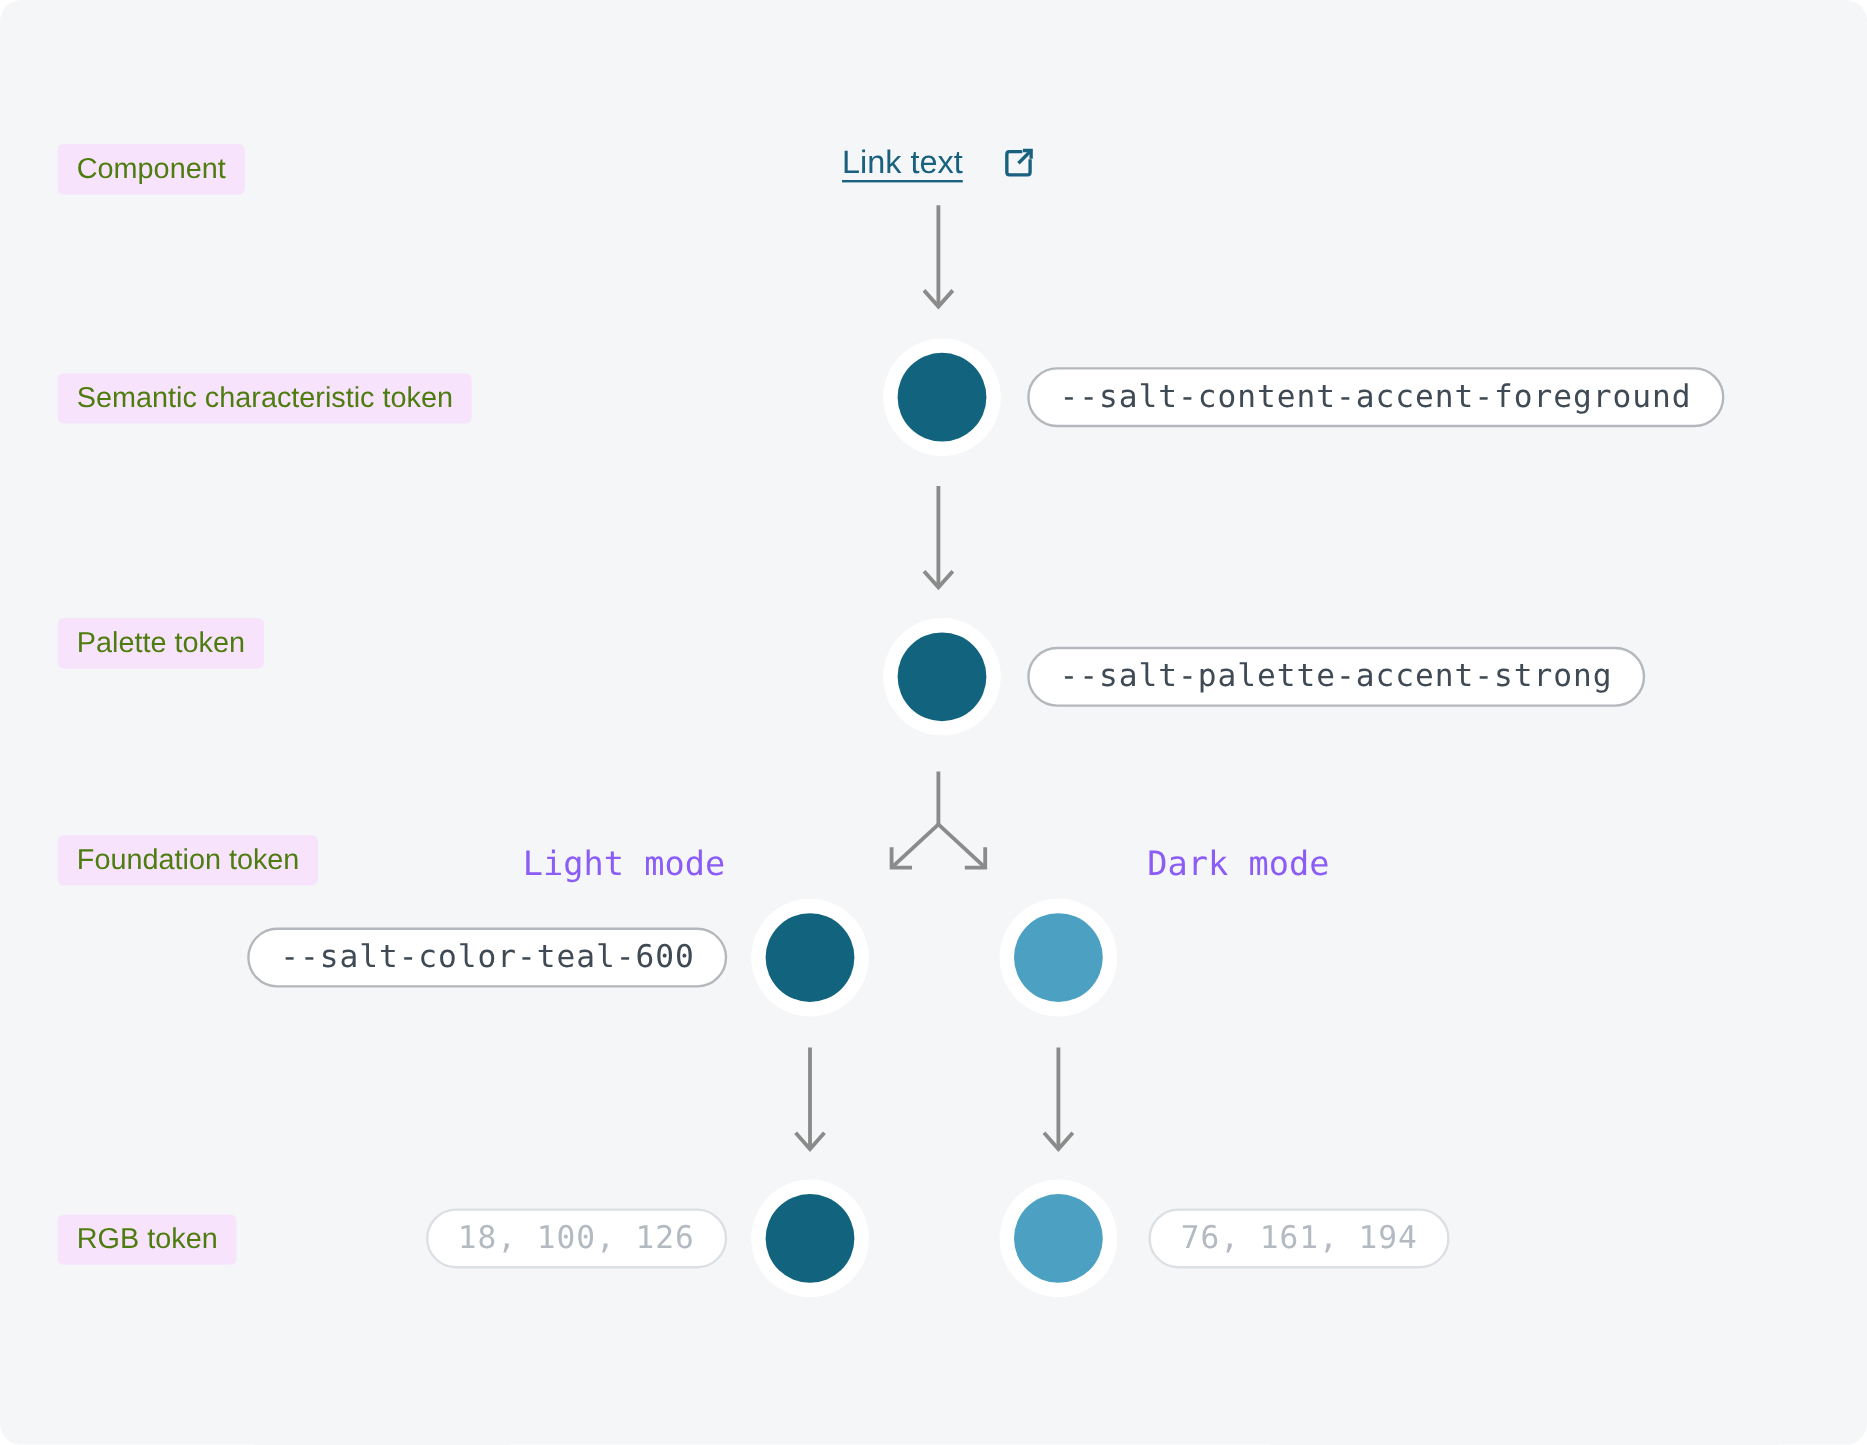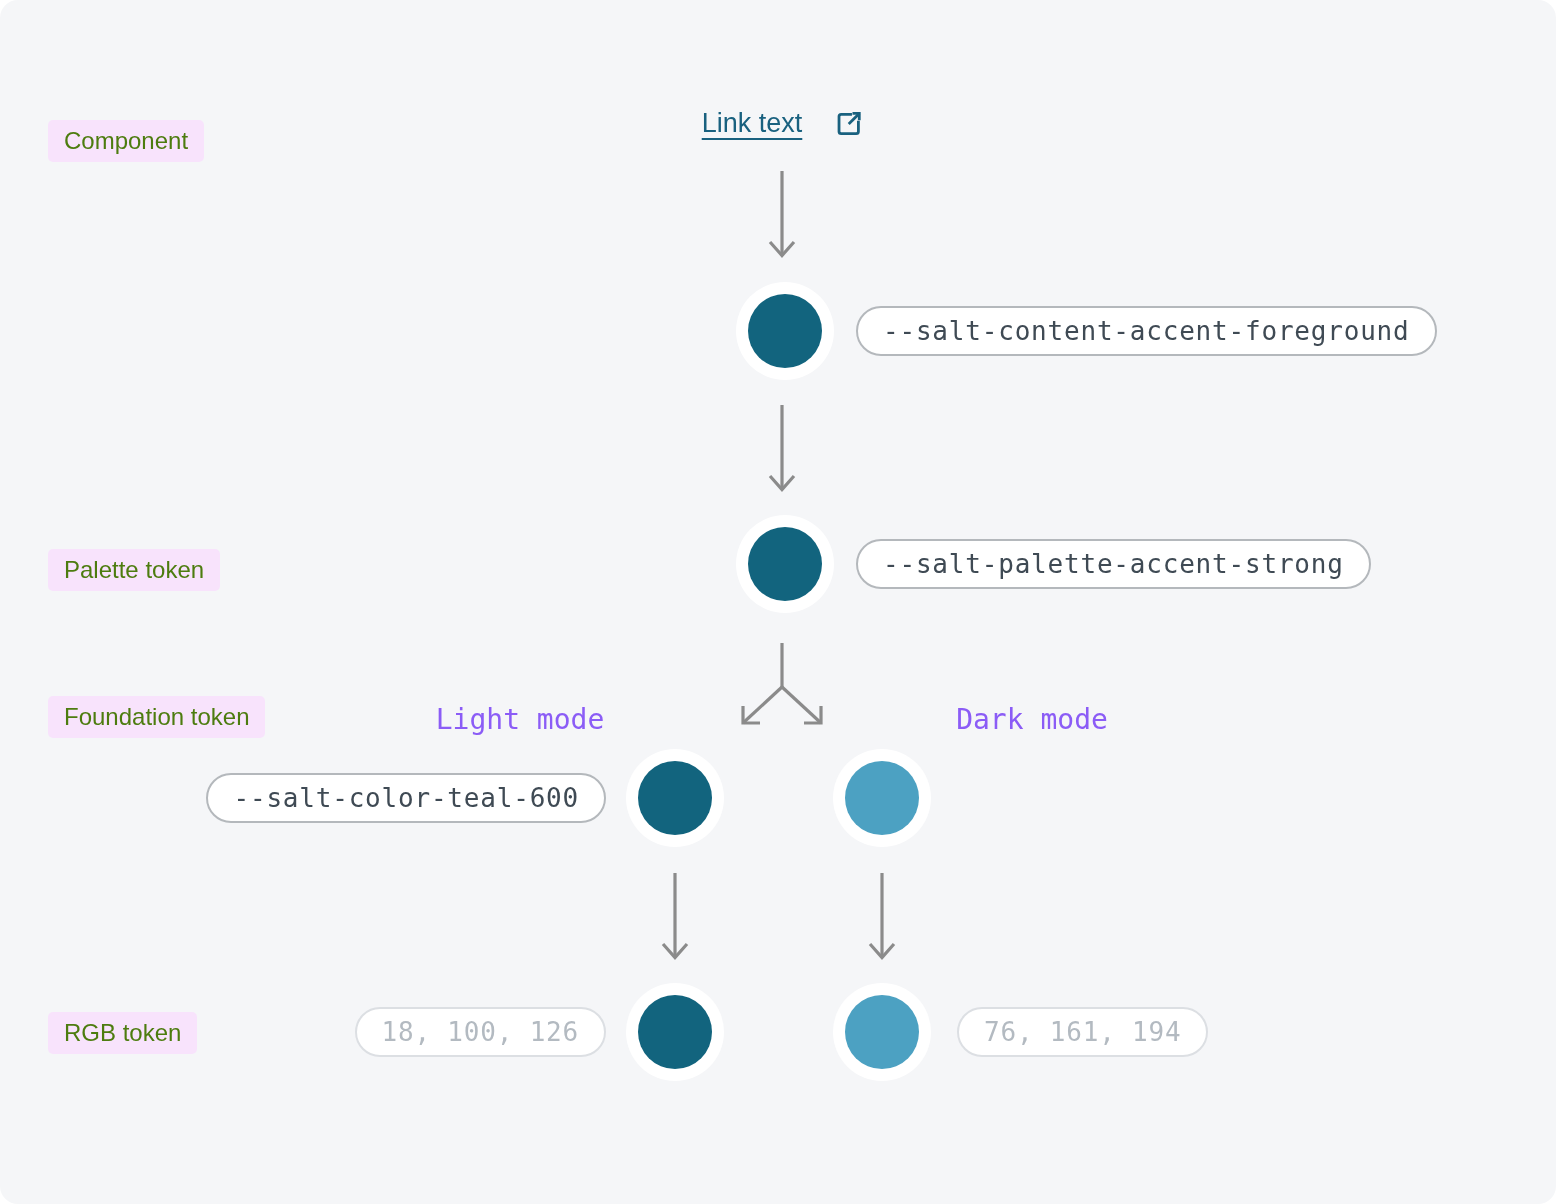--- a/index.html
+++ b/index.html
@@ -14,21 +14,21 @@
   
   .tag{
     position:absolute;left:48px;
     background:#f8e3fc;color:#4d7c0f;
     font-size:24px;line-height:26px;
     padding:8px 16px;border-radius:5px;
     white-space:nowrap;
   }
   
   .link-wrap{
-    position:absolute;left:782px;top:108px;
+    position:absolute;left:782px;top:120px;
     transform:translateX(-50%);
     display:flex;align-items:center;gap:32px;
   }
   .link-text{
     color:#19617f;font-size:27px;
     text-decoration:underline;
     text-underline-offset:6px;
     text-decoration-thickness:1.5px;
     cursor:pointer;white-space:nowrap;
   }
@@ -59,21 +59,22 @@
   }
   .arrow{position:absolute;}
   svg{display:block;}
 </style>
 </head>
 <body>
 
 <div class="canvas">
 
   <div class="tag" style="top:120px">Component</div>
-  <div class="tag" style="top:549px">Palette token</div>
+  <div class="tag" style="top:311px">Semantic characteristic token</div>
+  <div class="tag" style="top:515px">Palette token</div>
   <div class="tag" style="top:696px">Foundation token</div>
   <div class="tag" style="top:1012px">RGB token</div>
 
   <div class="link-wrap">
     <span class="link-text">Link text</span>
     <span>
       <svg width="28" height="28" viewBox="0 0 26 26" fill="none" stroke="#19617f" stroke-width="2.6">
         <path d="M16 4 H6 Q4 4 4 6 V20 Q4 22 6 22 H20 Q22 22 22 20 V10"></path>
         <path d="M16.5 3.2 H22.8 V9.5"></path>
         <path d="M22.8 3.2 L13 13"></path>

